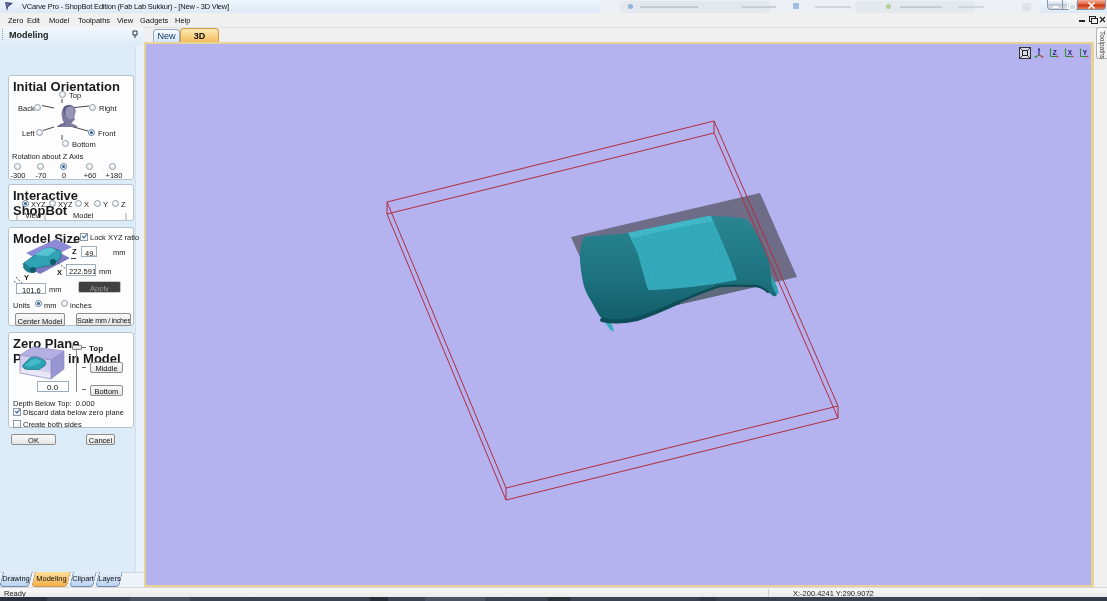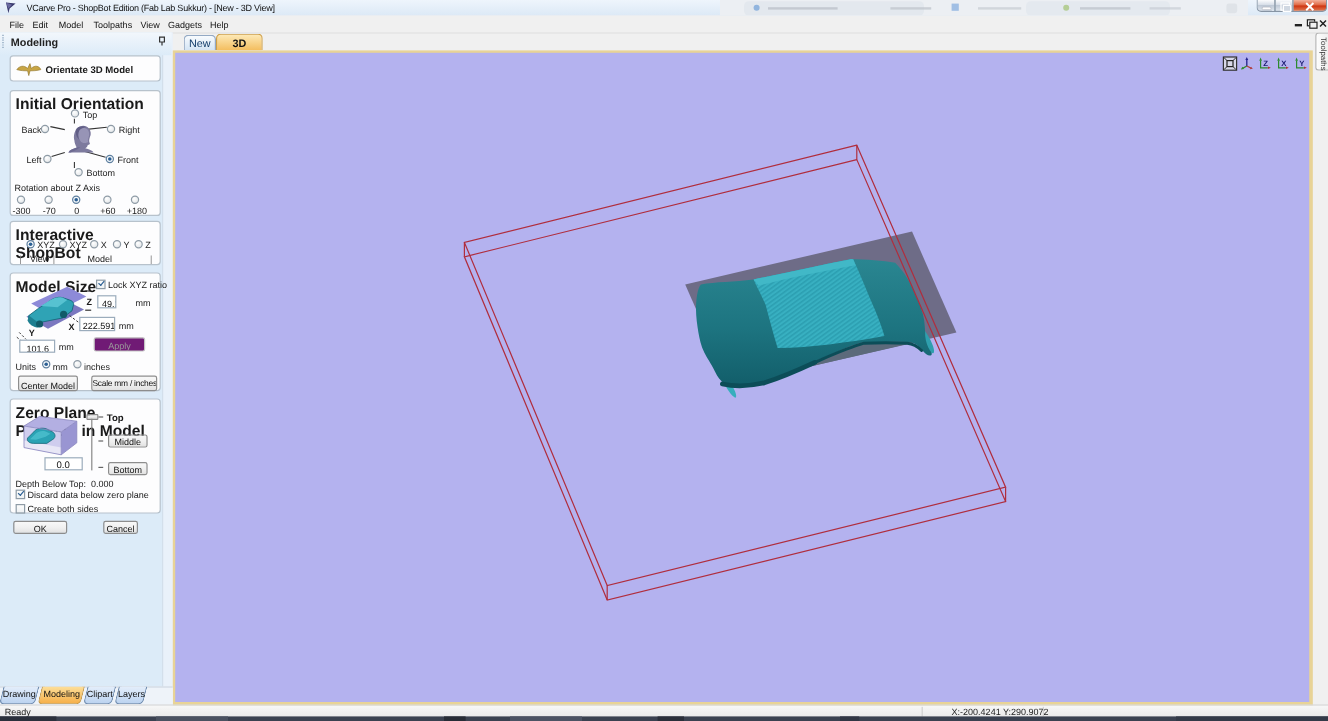--- a/index.html
+++ b/index.html
@@ -18,21 +18,21 @@
 #phead .pt{position:absolute;left:9px;top:3px;font-size:9px;font-weight:bold;color:#222;}
 .grp{position:absolute;background:#fdfdfe;border:1px solid #b7c2cc;border-radius:3px;box-sizing:border-box;}
 .gt{position:absolute;font-size:13px;font-weight:bold;color:#1a1a1a;}
 .lbl{position:absolute;font-size:7.5px;color:#1a1a1a;white-space:nowrap;}
 .radio{position:absolute;width:7px;height:7px;border-radius:50%;border:1px solid #8e9ba6;background:radial-gradient(circle at 35% 30%,#fff,#dfe3e6);box-sizing:border-box;}
 .radio.sel{border-color:#5d7e9e;background:#f4f8fb;}
 .radio.sel::after{content:"";position:absolute;left:1px;top:1px;width:3px;height:3px;border-radius:50%;background:#2b5f94;}
 .chk{position:absolute;width:8px;height:8px;border:1px solid #8e9ba6;background:linear-gradient(#fcfcfc,#eef1f3);box-sizing:border-box;}
 .chk.on::after{content:"";position:absolute;left:1px;top:0px;width:4px;height:2px;border-left:1.5px solid #2b5f94;border-bottom:1.5px solid #2b5f94;transform:rotate(-50deg);}
 .btn{position:absolute;background:linear-gradient(#f8f8f8,#efefef 55%,#e2e2e2);border:1px solid #8d8d8d;border-radius:2px;box-sizing:border-box;font-size:7.5px;color:#111;text-align:center;white-space:nowrap;overflow:hidden;}
-.btn.dis{background:#701a75;border-color:#c3c3c3;color:#9b9b9b;}
+.btn.dis{background:#404040;border-color:#c3c3c3;color:#9b9b9b;}
 .inp{position:absolute;background:#fff;border:1px solid #9bacbc;box-sizing:border-box;font-size:8px;color:#111;white-space:nowrap;overflow:hidden;}
 
 .ttab{position:absolute;font-size:9px;text-align:center;box-sizing:border-box;}
 #viewport{left:144px;top:42px;width:950px;height:546px;background:#e8d396;}
 #vpinner{position:absolute;left:2px;top:2px;width:945px;height:541px;background:#b4b2ef;}
 #tptab{left:1096px;top:27px;width:11px;height:32px;background:linear-gradient(90deg,#fdfdfd,#efefef);border:1px solid #b2b2b2;border-right:none;border-radius:3px 0 0 3px;box-sizing:border-box;}
 #tptab span{position:absolute;left:1.5px;top:3px;font-size:6.5px;color:#333;writing-mode:vertical-rl;letter-spacing:0px;}
 
 .btab{position:absolute;top:572px;height:15px;font-size:7.5px;padding-top:2px;color:#111;text-align:center;border:1px solid #6f8cb0;border-top:none;box-sizing:border-box;border-radius:0 0 4px 4px;transform:skewX(-14deg);background:linear-gradient(#e4eefb,#bcd3f0);}
 .btab i{display:inline-block;font-style:normal;transform:skewX(14deg);}
@@ -68,21 +68,21 @@
 <div class="abs winbtn" id="bmax">
     <div class="abs" style="left:4px;top:2px;width:6px;height:5px;border:1px solid #fff;"></div>
     <div class="abs" style="left:6px;top:4px;width:5px;height:4px;border:1px solid #fff;background:#d0d8e2;"></div>
   </div>
 <div class="abs winbtn" id="bclose">
     <svg class="abs" style="left:9px;top:1px" width="9" height="9" viewBox="0 0 9 9">
       <path d="M1.5,1.5 L7.5,7.5 M7.5,1.5 L1.5,7.5" stroke="#fff" stroke-width="1.6"></path>
     </svg>
   </div>
 <div class="abs" id="menubar">
-  <span class="mi" style="left:8px">File</span>
+  <span class="mi" style="left:8px">Zero</span>
   <span class="mi" style="left:27px">Edit</span>
   <span class="mi" style="left:49px">Model</span>
   <span class="mi" style="left:78px">Toolpaths</span>
   <span class="mi" style="left:117px">View</span>
   <span class="mi" style="left:140px">Gadgets</span>
   <span class="mi" style="left:175px">Help</span>
   <div class="abs" style="left:1079px;top:7px;width:6px;height:1.5px;background:#222"></div>
   <div class="abs" style="left:1089px;top:3px;width:5px;height:4px;border:1px solid #222"></div>
   <div class="abs" style="left:1091px;top:5px;width:5px;height:4px;border:1px solid #222;background:#f0f0f0"></div>
   <svg class="abs" style="left:1099px;top:3px" width="7" height="7" viewBox="0 0 7 7">
@@ -92,26 +92,20 @@
 <div class="abs" id="panel">
   <div class="abs" style="left:135px;top:0;width:8px;height:548px;background:#e9f1fa;border-left:1px solid #d3dfeb;"></div>
   <div class="abs" id="phead">
       <span class="pt">Modeling</span>
     <div class="abs" style="left:2px;top:2px;width:1px;height:11px;border-left:1px dotted #7f9ab5;"></div>
     <svg class="abs" style="left:132px;top:3px" width="7" height="9" viewBox="0 0 7 9">
         <path d="M1,1 h4 v4 h-4 z M3,5 v3" stroke="#333" stroke-width="1" fill="none"></path>
       </svg>
   </div>
 
-  <div class="grp" style="left:8px;top:19px;width:126px;height:22px;">
-    <svg class="abs" style="left:4px;top:4px" width="22" height="14" viewBox="0 0 22 14">
-      <path d="M1,7 C3,4 7,3 10,6 L12,2 L13,6 C16,3 20,4 21,7 C18,8 14,8 12,8 L11,12 L10,8 C8,8 4,8 1,7 Z" fill="#c8a544" stroke="#8a6d1f" stroke-width="0.5"></path>
-    </svg>
-    <span class="lbl" style="left:29px;top:7px;font-weight:bold;font-size:8px;">Orientate 3D Model</span>
-  </div>
 
   <div class="grp" style="left:8px;top:48px;width:126px;height:105px;">
     <span class="gt" style="left:4px;top:3px">Initial Orientation</span>
     <svg class="abs" style="left:0;top:0" width="126" height="105" viewBox="0 0 126 105">
       <path d="M53,23 L53,27 M45,32 L33,29.5 M61,32 L80,30 M45,51 L34,54.5 M61,50 L79,55 M53,59 L53,64" stroke="#333" stroke-width="0.9" fill="none"></path>
       <path d="M55,31 C58,28 63,28 65,31 C67,33 67,36 66,38 C65.5,40 65,41 65.5,42.5 L66,44 L64,45 C64,46 63,47 62,47.5 C65,48 68,49.5 69,51 L48,51 C49,49 52,48 55,47 C54,45 53,43 53,41 C52,38 53,33 55,31 Z" fill="#7d7a9e"></path>
       <path d="M56,32 C59,29.5 63,30 64.5,32.5 C65.5,34.5 65.5,36.5 64.8,38.5 C64.3,40 64,41 64.5,42.5 L63,43 C61,43.5 59,43 58,41.5 C56,39 55.5,34.5 56,32 Z" fill="#9794b6"></path>
       <path d="M55,31 C57,29 61,28.5 63,30 C61,30 58,31 57,33 C56,35.5 56,38 57,40.5 L55,38 C54,35 54,33 55,31 Z" fill="#615e86"></path>
       <path d="M48,51 C49,49 52,48 55,47 L58,46.5 C56,48.5 52,50 50,51 Z" fill="#6d6a92"></path>
     </svg>

